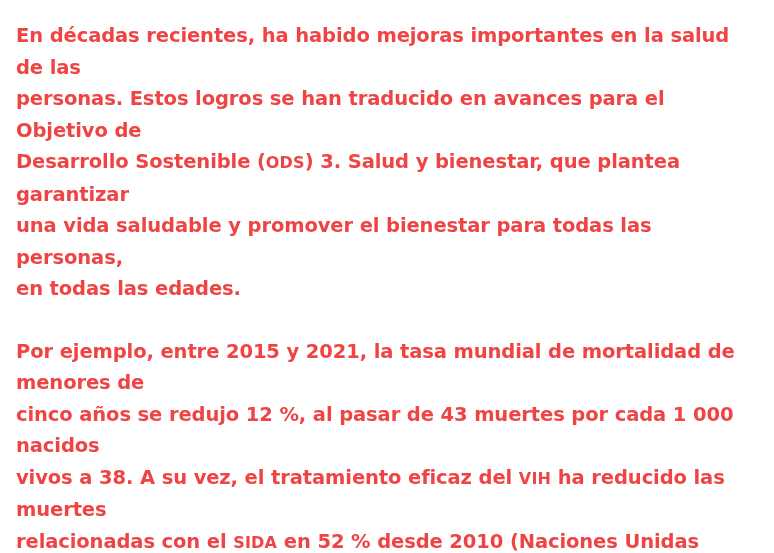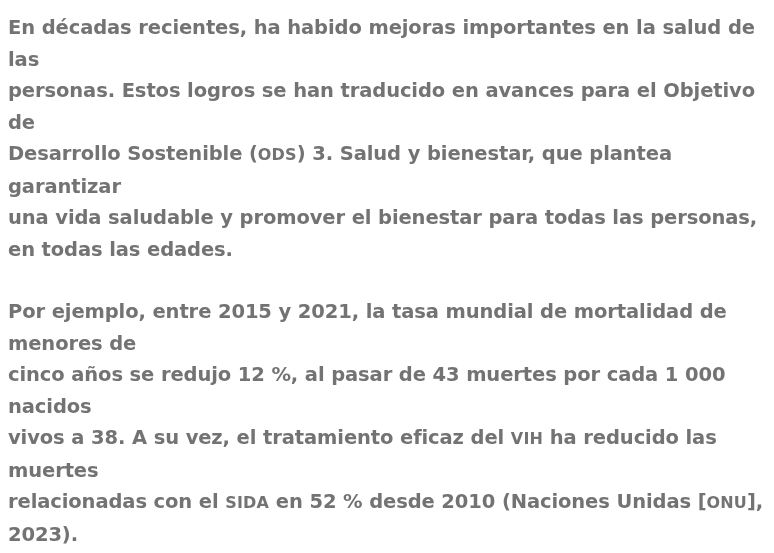--- a/index.html
+++ b/index.html
@@ -18,22 +18,22 @@
     box-sizing: border-box;
     width: 774px;
     height: 553px;
     padding: 8px 6px 0 4px;
   }
   .para {
     font-size: 19.5px;
     line-height: 31.5px;
     font-weight: 700;
     letter-spacing: -0.1px;
-    color: #737373;
-    margin: 4px;
+    color: #ef4444;
+    margin: 12px;
     white-space: pre-wrap;
   }
   .para + .para {
     margin-top: 31px;
   }
   
   .sc {
     font-size: 0.82em;
     letter-spacing: 0.2px;
   }

